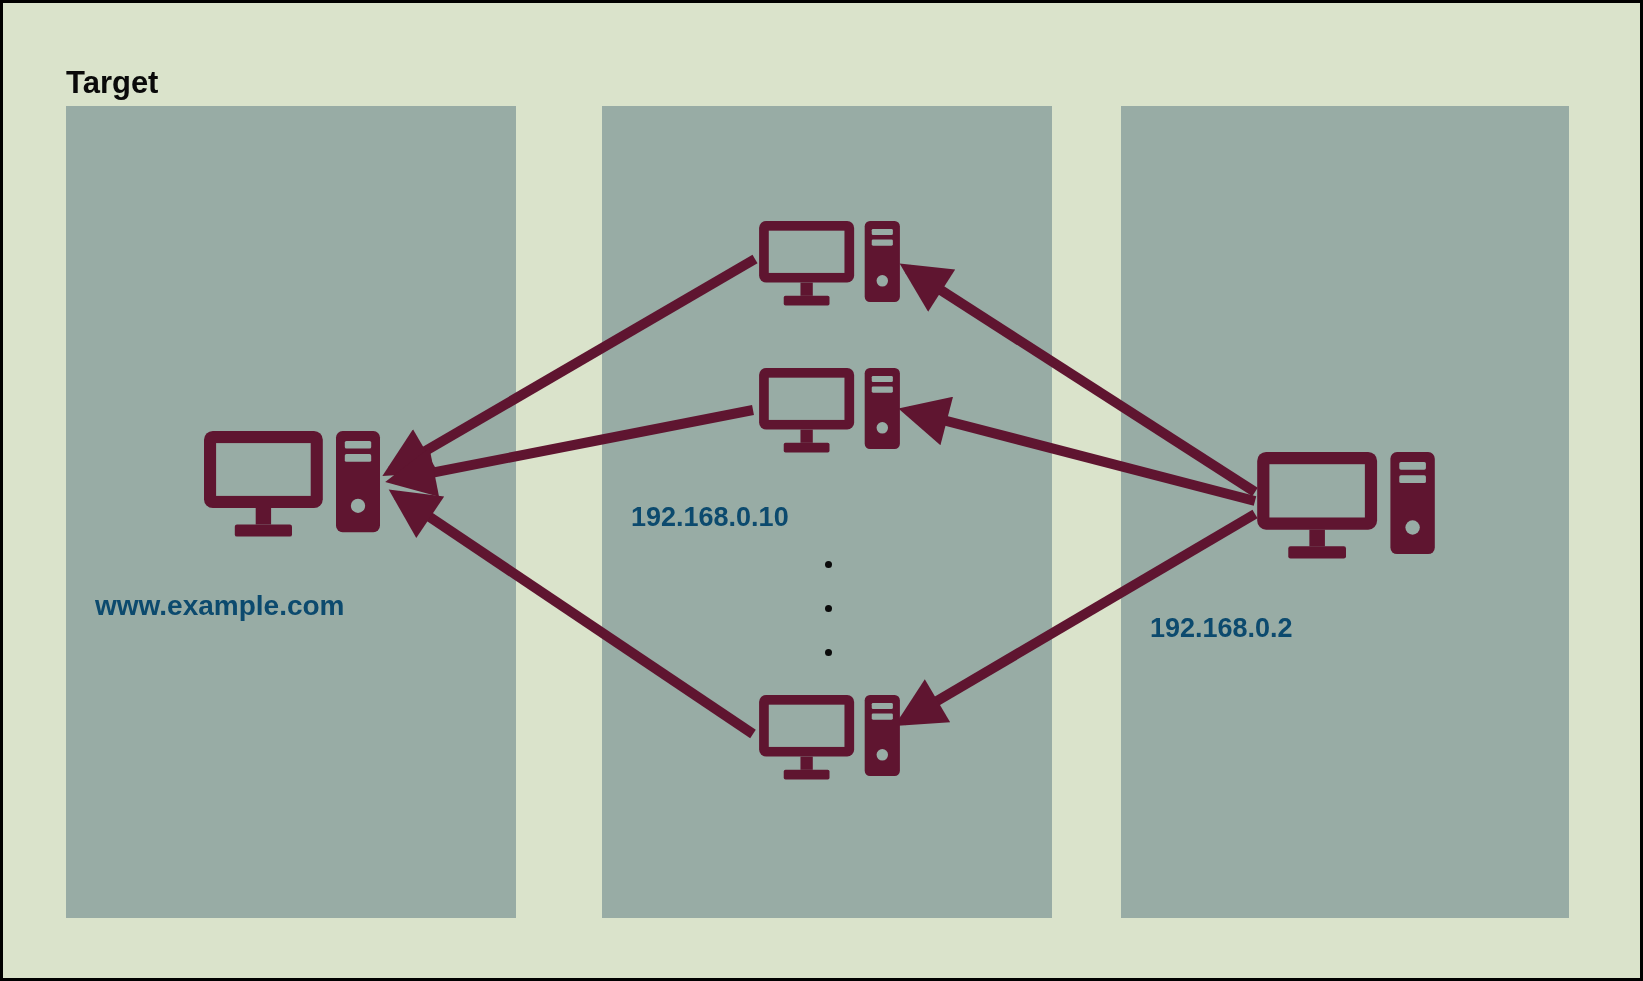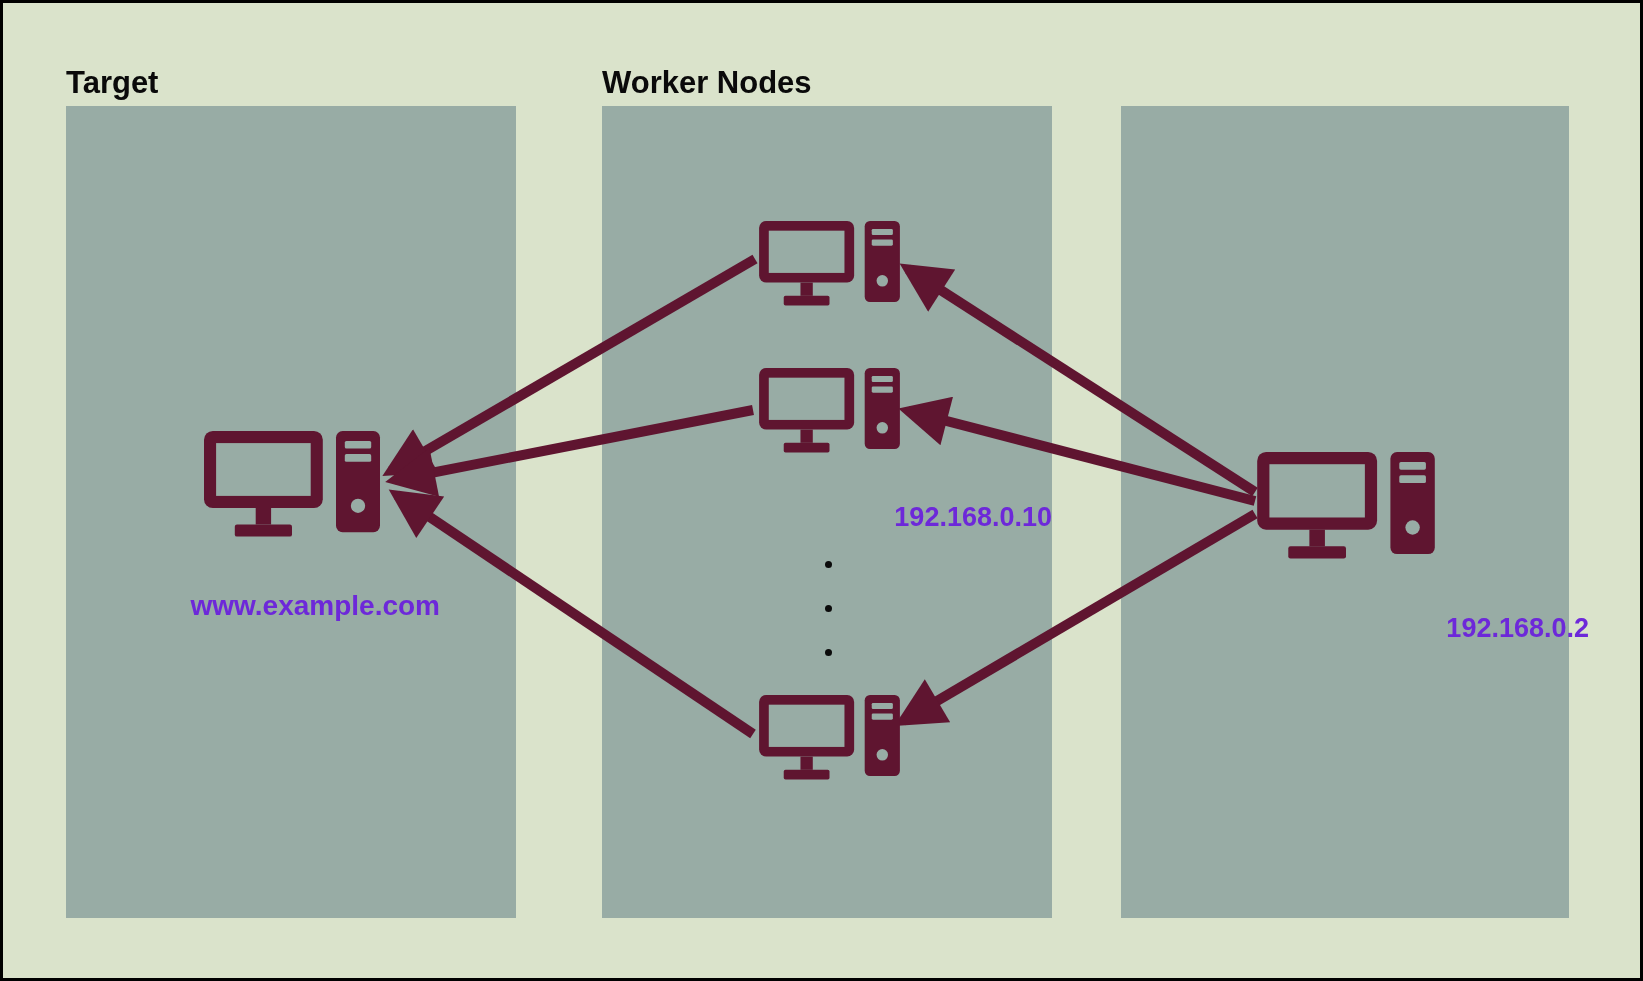--- a/index.html
+++ b/index.html
@@ -33,22 +33,23 @@
   #heading-controller{left:1118px;width:448px;}
   .node-icon{position:absolute;z-index:3;}
   .node-icon svg{display:block;width:100%;height:100%;}
   #icon-target{left:200px;top:428px;width:178px;height:110px;}
   #icon-worker-1{left:755px;top:218px;width:143px;height:88px;}
   #icon-worker-2{left:755px;top:365px;width:143px;height:88px;}
   #icon-worker-3{left:755px;top:692px;width:143px;height:88px;}
   #icon-controller{left:1253px;top:449px;width:180px;height:111px;}
   .node-label{
     position:absolute;z-index:3;
-    font-weight:700;color:#6d28d9;
-    text-align:right;
+    font-weight:700;color:#0c4a6e;
+    text-align:left;
+    padding-left:29px;
   }
   #label-target{left:63px;width:374px;top:587px;font-size:28px;}
   #label-workers{left:599px;width:450px;top:499px;font-size:27px;}
   #label-controller{left:1118px;width:468px;top:610px;font-size:27px;}
   #ellipsis{
     position:absolute;left:820px;top:558px;width:10px;height:95px;
     display:flex;flex-direction:column;justify-content:space-between;
     align-items:center;z-index:3;
   }
   .ellipsis-dot{
@@ -63,21 +64,20 @@
 </head>
 <body>
 
 <div id="stage">
 
   <div id="col-target" class="column-panel"></div>
   <div id="col-workers" class="column-panel"></div>
   <div id="col-controller" class="column-panel"></div>
 
   <div id="heading-target" class="column-heading">Target</div>
-  <div id="heading-workers" class="column-heading">Worker Nodes</div>
 
   <svg id="arrow-layer" viewBox="0 0 1643 981">
     <defs>
       <marker id="arrowhead" viewBox="0 0 10 10" refX="8" refY="5" markerWidth="5.5" markerHeight="5" orient="auto-start-reverse" markerUnits="strokeWidth">
         <path d="M 0 0 L 10 5 L 0 10 z" fill="#5f1530"></path>
       </marker>
     </defs>
     <g id="arrow-group">
         <line x1="752" y1="256" x2="388" y2="468" stroke="#5f1530" stroke-width="10" marker-end="url(#arrowhead)"></line>
         <line x1="750" y1="407" x2="392" y2="477" stroke="#5f1530" stroke-width="10" marker-end="url(#arrowhead)"></line>

